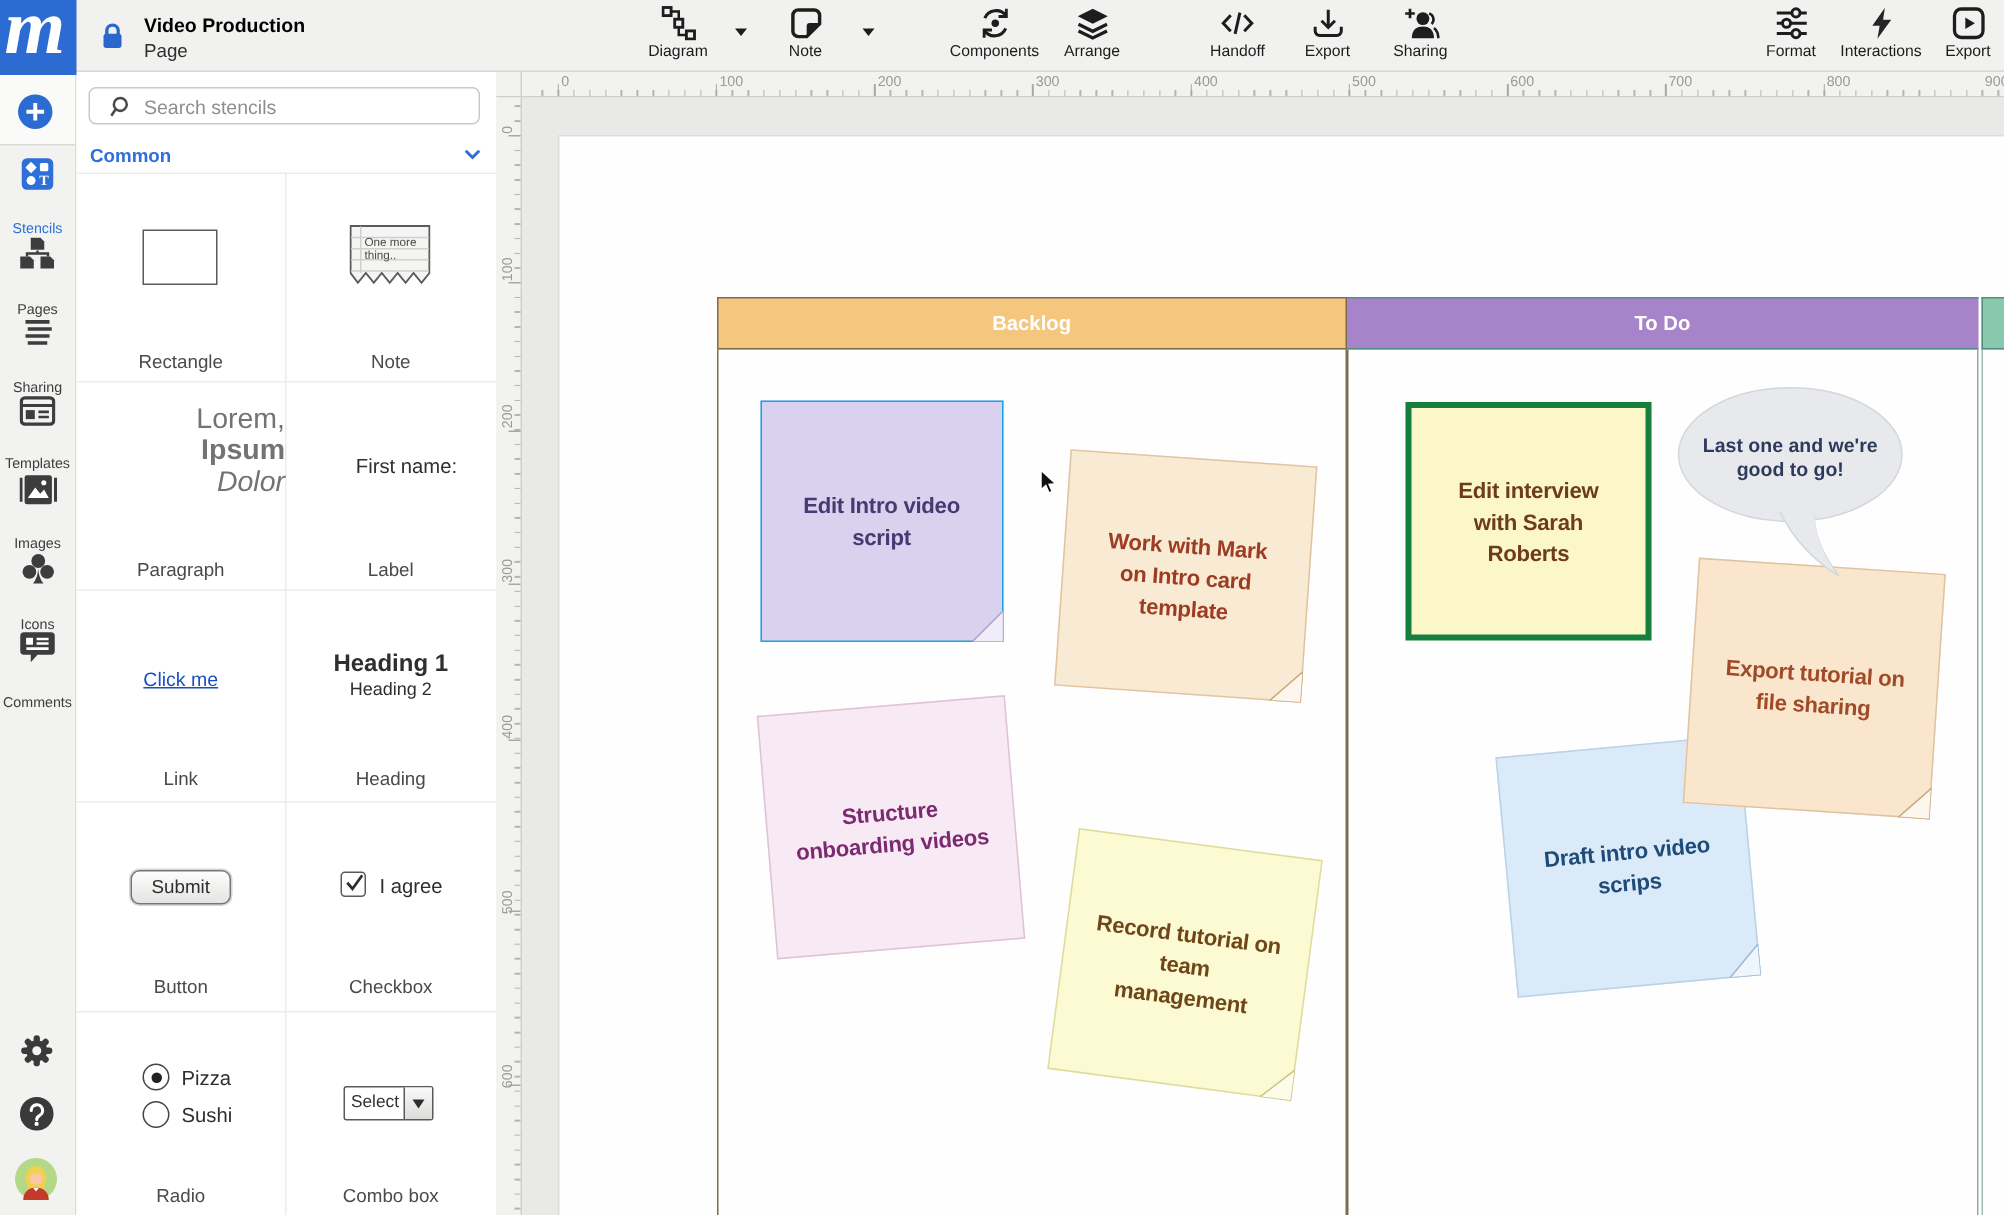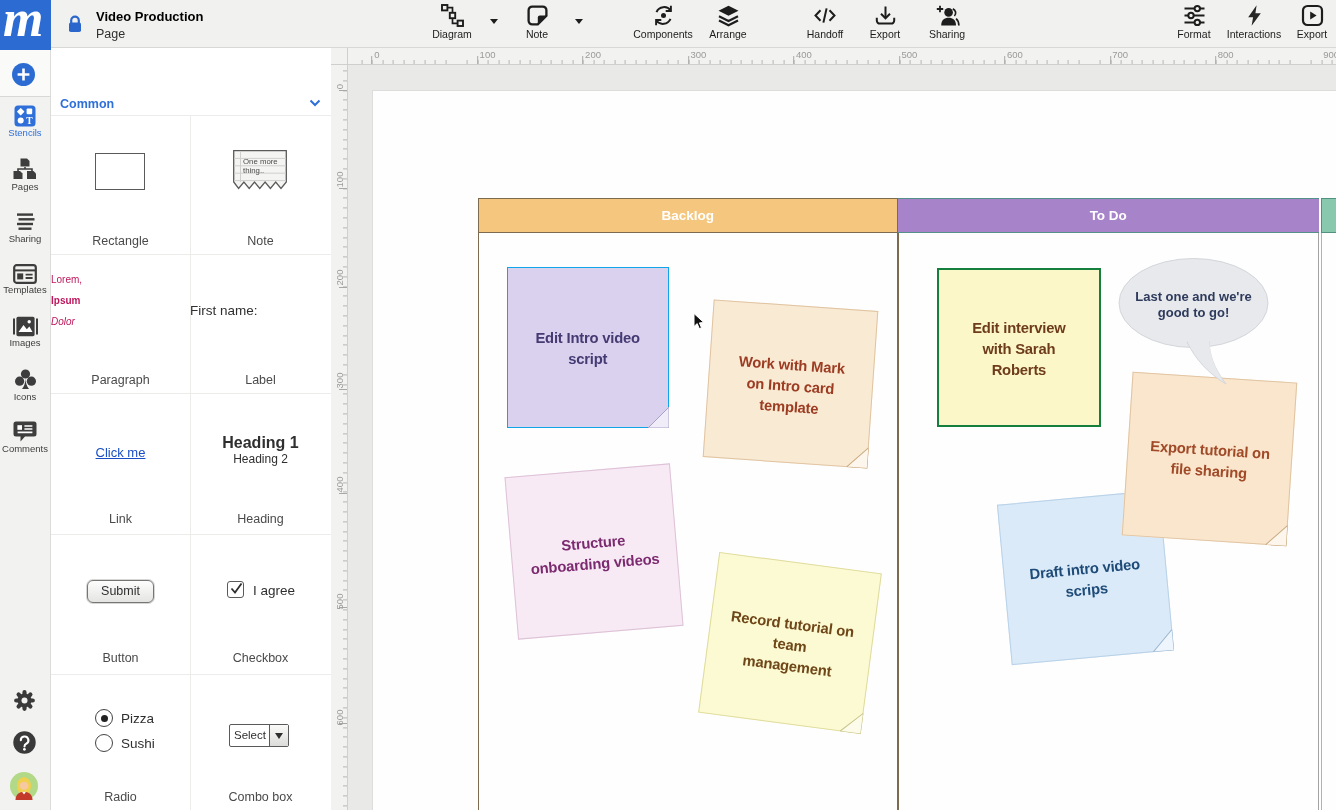--- a/index.html
+++ b/index.html
@@ -14,21 +14,21 @@
   .tbtn svg { display:block; margin:0 auto; }
   .tbtn .lb { font-size:10.5px; margin-top:1px; color:#1c1c1c; }
   .caret { position:absolute; width:0; height:0; border-left:4.7px solid transparent; border-right:4.7px solid transparent; border-top:5.6px solid #1d1d1d; }
   #title1 { position:absolute; left:96px; top:9px; font-size:13px; font-weight:700; color:#000000; }
   #title2 { position:absolute; left:96px; top:27px; font-size:12.5px; color:#2f2f2f; }
   
   #sidebar { position:absolute; left:0; top:50px; width:51px; height:760px; background:#f2f2f0; border-right:1px solid #dcdcda; }
   #pluscell { position:absolute; left:0; top:0; width:50px; height:47px; background:#fafaf8; border-bottom:1px solid #d8d8d6; }
   #plusbtn { position:absolute; left:12px; top:13px; width:23px; height:23px; border-radius:50%; background:#2b6bd2; }
   .navitem { position:absolute; left:0; width:50px; text-align:center; }
-  .navitem .nlb { font-size:9.5px; color:#3d3d3d; margin-top:0; }
+  .navitem .nlb { font-size:9.5px; color:#3d3d3d; margin-top:20px; }
   .navitem svg { display:block; margin:0 auto; }
   .blue { color:#2e6fd9 !important; }
   
   #panel { position:absolute; left:51px; top:50px; width:280px; height:760px; background:#fff; }
   #search { position:absolute; left:8px; top:8px; width:261px; height:25px; border:1px solid #c9c9c7; border-radius:5px; background:#fff; }
   #search .ph { position:absolute; left:36px; top:4.5px; font-size:13px; color:#8e8e8e; }
   #common { position:absolute; left:9px; top:47px; font-size:12.5px; font-weight:700; color:#2e6fd9; }
   #chev { position:absolute; left:258px; top:49px; }
   .grid-line { position:absolute; background:#ececea; }
   .slabel { position:absolute; width:100%; text-align:center; font-size:12.5px; color:#4a4a4a; }
@@ -267,20 +267,27 @@
       <circle cx="14" cy="14" r="14" fill="#b2d988"></circle>
       <path d="M7 13 a7 7.5 0 0 1 14 0 c0 4 -1.2 6.5 -2.6 8 l-8.8 0 c-1.4 -1.5 -2.6 -4 -2.6 -8 z" fill="#efd04f"></path>
       <circle cx="14" cy="13.5" r="4.4" fill="#f6c9a0"></circle>
       <path d="M9.4 11.7 a6.5 6.5 0 0 1 9.2 0 l0.6 -1.2 a5.2 5.2 0 0 0 -10.4 0 z" fill="#efd04f"></path>
       <path d="M5.5 28 c0 -5.5 3.8 -8.3 8.5 -8.3 s8.5 2.8 8.5 8.3 z" fill="#c3392a"></path>
       <path d="M12 19.8 l2 2.6 2 -2.6 z" fill="#fff"></path>
     </svg>
   </div>
 
   <div id="panel">
+    <div id="search">
+      <svg class="abs" style="left:12px;top:5px" width="15" height="15" viewBox="0 0 15 15" fill="none" stroke="#4a4a4a" stroke-width="1.7">
+        <circle cx="8.2" cy="5.6" r="4.3"></circle>
+          <path d="M5 9 L2.2 13.2"></path>
+      </svg>
+      <div class="ph">Search stencils</div>
+    </div>
     <div id="common">Common</div>
     <svg id="chev" width="12" height="8" viewBox="0 0 12 8" fill="none" stroke="#2e6fd9" stroke-width="2">
         <path d="M1.5 1.5 L6 6 L10.5 1.5"></path>
       </svg>
 
     <div class="grid-line" style="left:0;top:65px;width:280px;height:1px"></div>
     <div class="grid-line" style="left:139px;top:65px;width:1px;height:695px"></div>
     <div class="grid-line" style="left:0;top:204px;width:280px;height:1px"></div>
     <div class="grid-line" style="left:0;top:343px;width:280px;height:1px"></div>
     <div class="grid-line" style="left:0;top:484px;width:280px;height:1px"></div>
@@ -290,23 +297,23 @@
     <div class="slabel" style="left:0;top:184px;width:139px">Rectangle</div>
     <svg class="abs" style="left:182px;top:100px" width="54" height="43" viewBox="0 0 54 43">
       <path d="M0.7 0.7 H53.3 V32 L48 38.5 L42.7 32 L37.4 38.5 L32.1 32 L26.8 38.5 L21.5 32 L16.2 38.5 L10.9 32 L5.6 38.5 L0.7 32 Z" fill="#f4f4f2" stroke="#5a5a5a" stroke-width="1.3"></path>
       <path d="M1 8.4 h52 M1 15.8 h52 M1 23.2 h52 M1 30.6 h52" stroke="#cfcfcd" stroke-width="1"></path>
       <path d="M7.5 1 v31" stroke="#cfcfcd" stroke-width="1"></path>
       <text x="10" y="14" font-size="7.8" fill="#4a4a4a" font-family="Liberation Sans,sans-serif">One more</text>
       <text x="10" y="22.5" font-size="7.8" fill="#4a4a4a" font-family="Liberation Sans,sans-serif">thing..</text>
     </svg>
     <div class="slabel" style="left:139px;top:184px;width:141px">Note</div>
 
-    <div class="abs" style="left:0;top:219px;width:139px;text-align:left;font-size:10px;color:#be185d;line-height:21px">Lorem,<br><b>Ipsum</b><br><i>Dolor</i></div>
+    <div class="abs" style="left:0;top:219px;width:139px;text-align:right;font-size:19px;color:#737373;line-height:21px">Lorem,<br><b>Ipsum</b><br><i>Dolor</i></div>
     <div class="slabel" style="left:0;top:323px;width:139px">Paragraph</div>
-    <div class="abs" style="left:139px;top:253px;width:162px;font-size:13.5px;color:#2f2f2f">First name:</div>
+    <div class="abs" style="left:139px;top:253px;width:162px;text-align:center;font-size:13.5px;color:#2f2f2f">First name:</div>
     <div class="slabel" style="left:139px;top:323px;width:141px">Label</div>
 
     <div class="abs" style="left:0;top:395px;width:139px;text-align:center;font-size:13px;color:#1a4fc4;text-decoration:underline">Click me</div>
     <div class="slabel" style="left:0;top:462px;width:139px">Link</div>
     <div class="abs" style="left:139px;top:384px;width:141px;text-align:center;font-size:16px;font-weight:700;color:#2f2f2f">Heading 1</div>
     <div class="abs" style="left:139px;top:402px;width:141px;text-align:center;font-size:12px;color:#2f2f2f">Heading 2</div>
     <div class="slabel" style="left:139px;top:462px;width:141px">Heading</div>
 
     <div class="abs" style="left:36px;top:530px;width:67px;height:23px;border:1px solid #767674;border-radius:6px;background:linear-gradient(#fdfdfd,#e4e4e2);box-shadow:0 0 0 1px #d6d6d4;text-align:center;font-size:12.5px;color:#2f2f2f;line-height:21px">Submit</div>
     <div class="slabel" style="left:0;top:601px;width:139px">Button</div>
@@ -389,21 +396,21 @@
       </div>
       <div class="note" style="left:162.8px;top:405px;width:166px;height:163px;background:#f7eaf4;border:1px solid #dec2d8;color:#7c2a70;transform:rotate(-4.8deg)">
         <div>Structure<br>onboarding videos</div>
       </div>
       <div class="note" style="left:359.9px;top:496.8px;width:164px;height:162px;background:#fbfad2;border:1px solid #dfdb9d;color:#6f4618;transform:rotate(7.5deg)">
         <div>Record tutorial on<br>team<br>management</div>
         <svg class="fold" width="21" height="21">
             <polygon points="0,21 21,0 21,21" fill="#fdfcea" stroke="#c8c48e" stroke-width="1"></polygon>
           </svg>
       </div>
-      <div class="note" style="left:588.9px;top:203.2px;width:164px;height:159px;background:#fbf7c8;border:2px solid #15803d;color:#6e3c1c">
+      <div class="note" style="left:588.9px;top:203.2px;width:164px;height:159px;background:#fbf7c8;border:4px solid #15803d;color:#6e3c1c">
         <div>Edit interview<br>with Sarah<br>Roberts</div>
       </div>
       <div class="note" style="left:656px;top:432px;width:163px;height:161px;background:#daeaf8;border:1px solid #b9d2e8;color:#1e4b78;transform:rotate(-5.3deg)">
         <div>Draft intro video<br>scrips</div>
         <svg class="fold" width="21" height="21">
             <polygon points="0,21 21,0 21,21" fill="#eef5fc" stroke="#9cb8d2" stroke-width="1"></polygon>
           </svg>
       </div>
       <div class="note" style="left:779.4px;top:311.9px;width:165px;height:164px;background:#f9e6cd;border:1px solid #e0c4a2;color:#a04a28;transform:rotate(3.8deg)">
         <div>Export tutorial on<br>file sharing</div>

